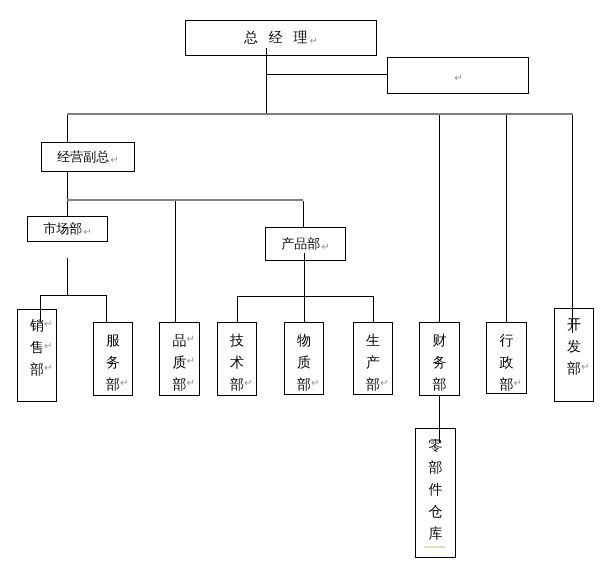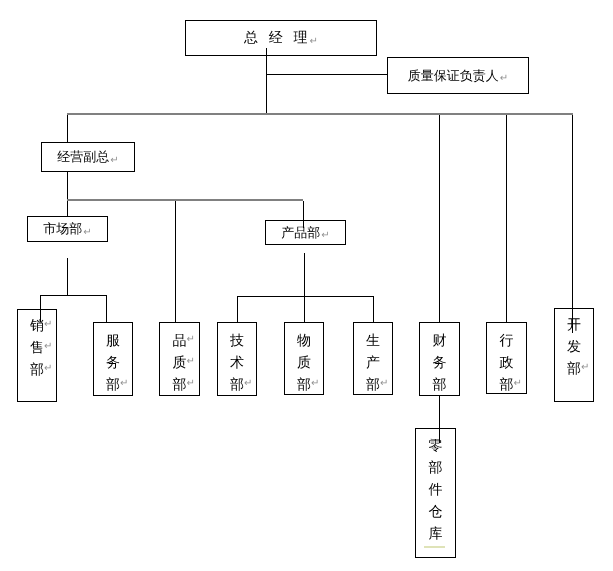--- a/index.html
+++ b/index.html
@@ -54,35 +54,34 @@
   <div class="ln" style="left:237px; top:296px; width:1px; height:26px;"></div>
   <div class="ln" style="left:373px; top:296px; width:1px; height:26px;"></div>
   <div class="ln" style="left:439px; top:396px; width:1px; height:47px;"></div>
 
   <div class="node" style="left:185px; top:12px; width:192px; height:36px;margin-top:8px;">
     <span class="hlabel">总  经  理</span>
       <span class="hmark">↵</span>
   </div>
 
   <div class="node" style="left:387px; top:57px; width:142px; height:37px;">
-    <span class="hlabel-sm">质量保证负责人</span>
       <span class="hmark">↵</span>
   </div>
 
   <div class="node" style="left:41px; top:142px; width:94px; height:30px;">
     <span class="hlabel-sm">经营副总</span>
       <span class="hmark">↵</span>
   </div>
 
   <div class="node" style="left:27px; top:216px; width:81px; height:26px;text-align:center;">
     <span class="hlabel-sm">市场部</span>
       <span class="hmark">↵</span>
   </div>
 
-  <div class="node" style="left:265px; top:220px; width:81px; height:25px;">
+  <div class="node" style="left:265px; top:227px; width:81px; height:34px;">
     <span class="hlabel-sm">产品部</span>
       <span class="hmark">↵</span>
   </div>
 
   <div class="node vbox" style="left:17px; top:309px; width:40px; height:93px; padding-top:4px;">
     <div class="vline"><span>销</span><span class="mark">↵</span></div>
     <div class="vline"><span>售</span><span class="mark">↵</span></div>
     <div class="vline"><span>部</span><span class="mark">↵</span></div>
   </div>
 

